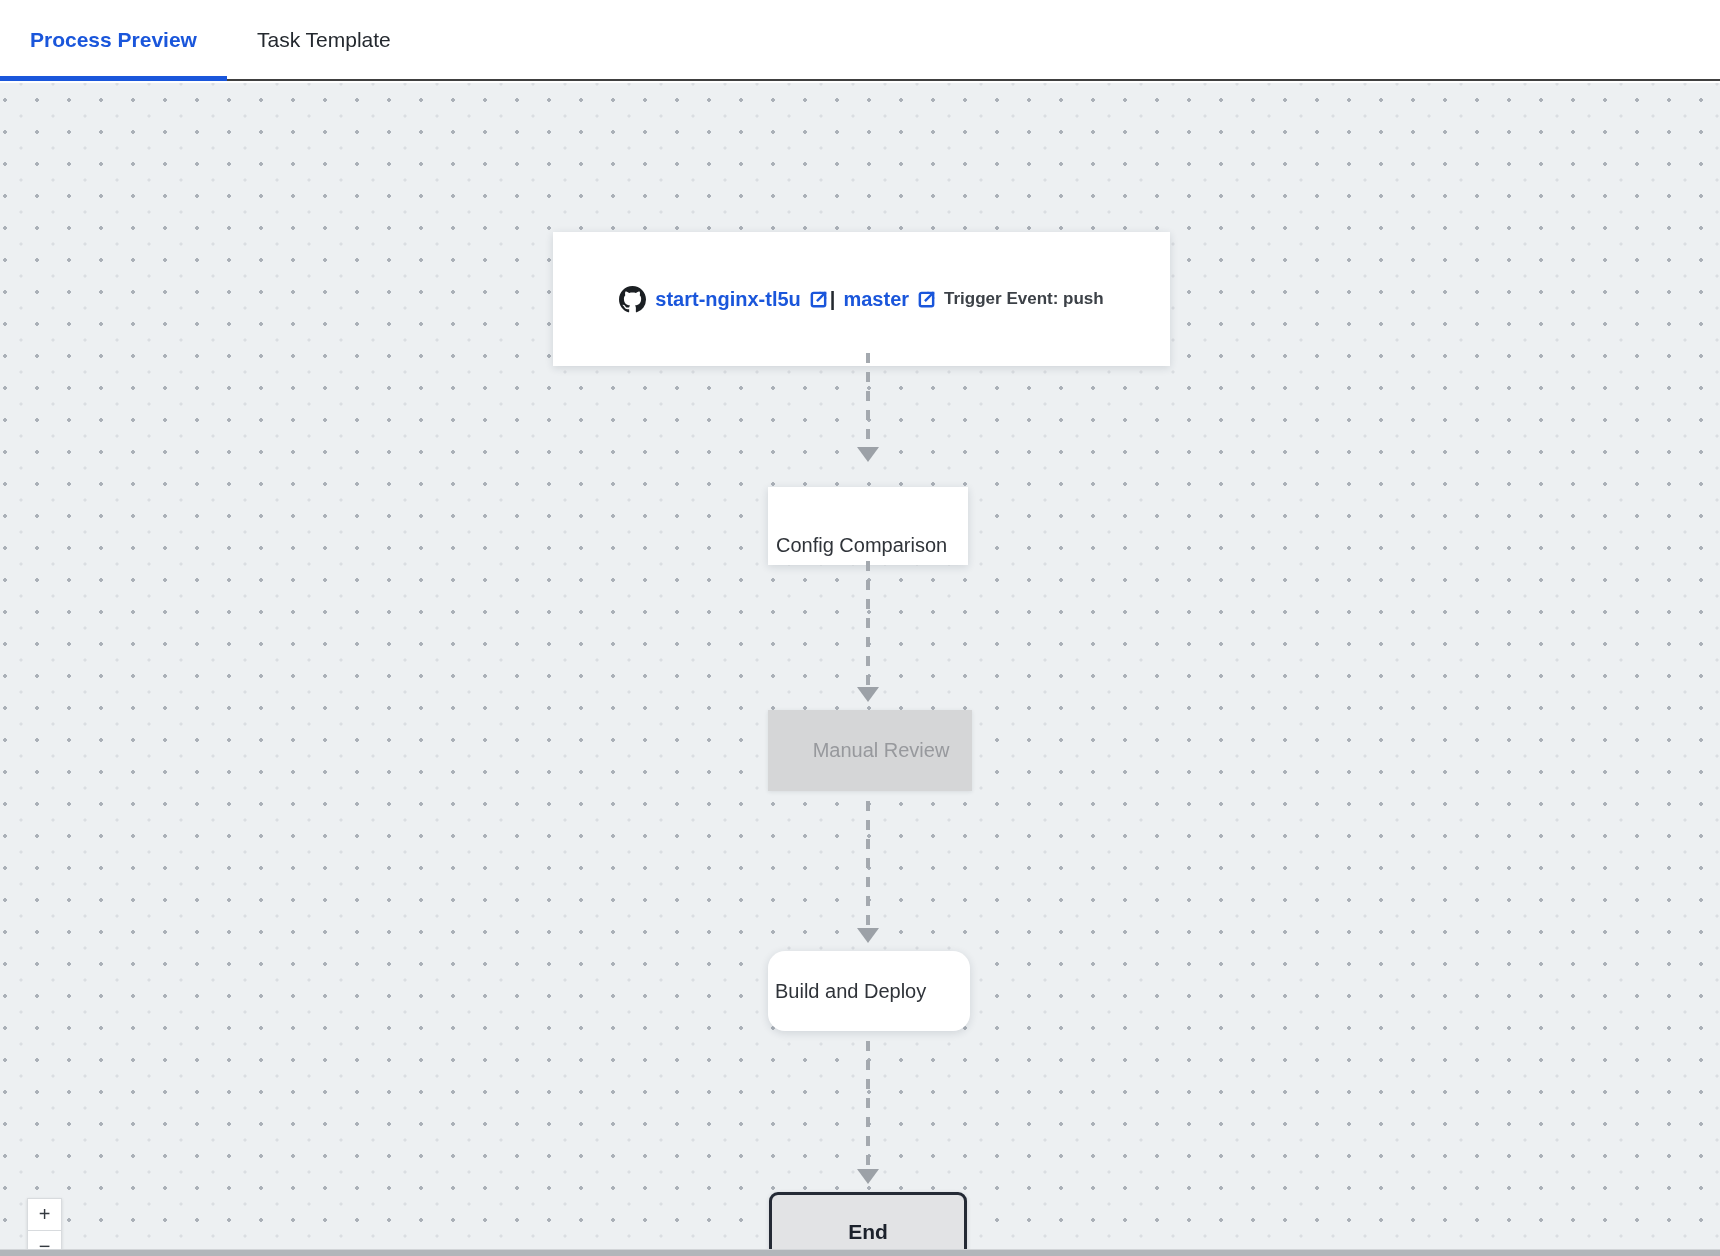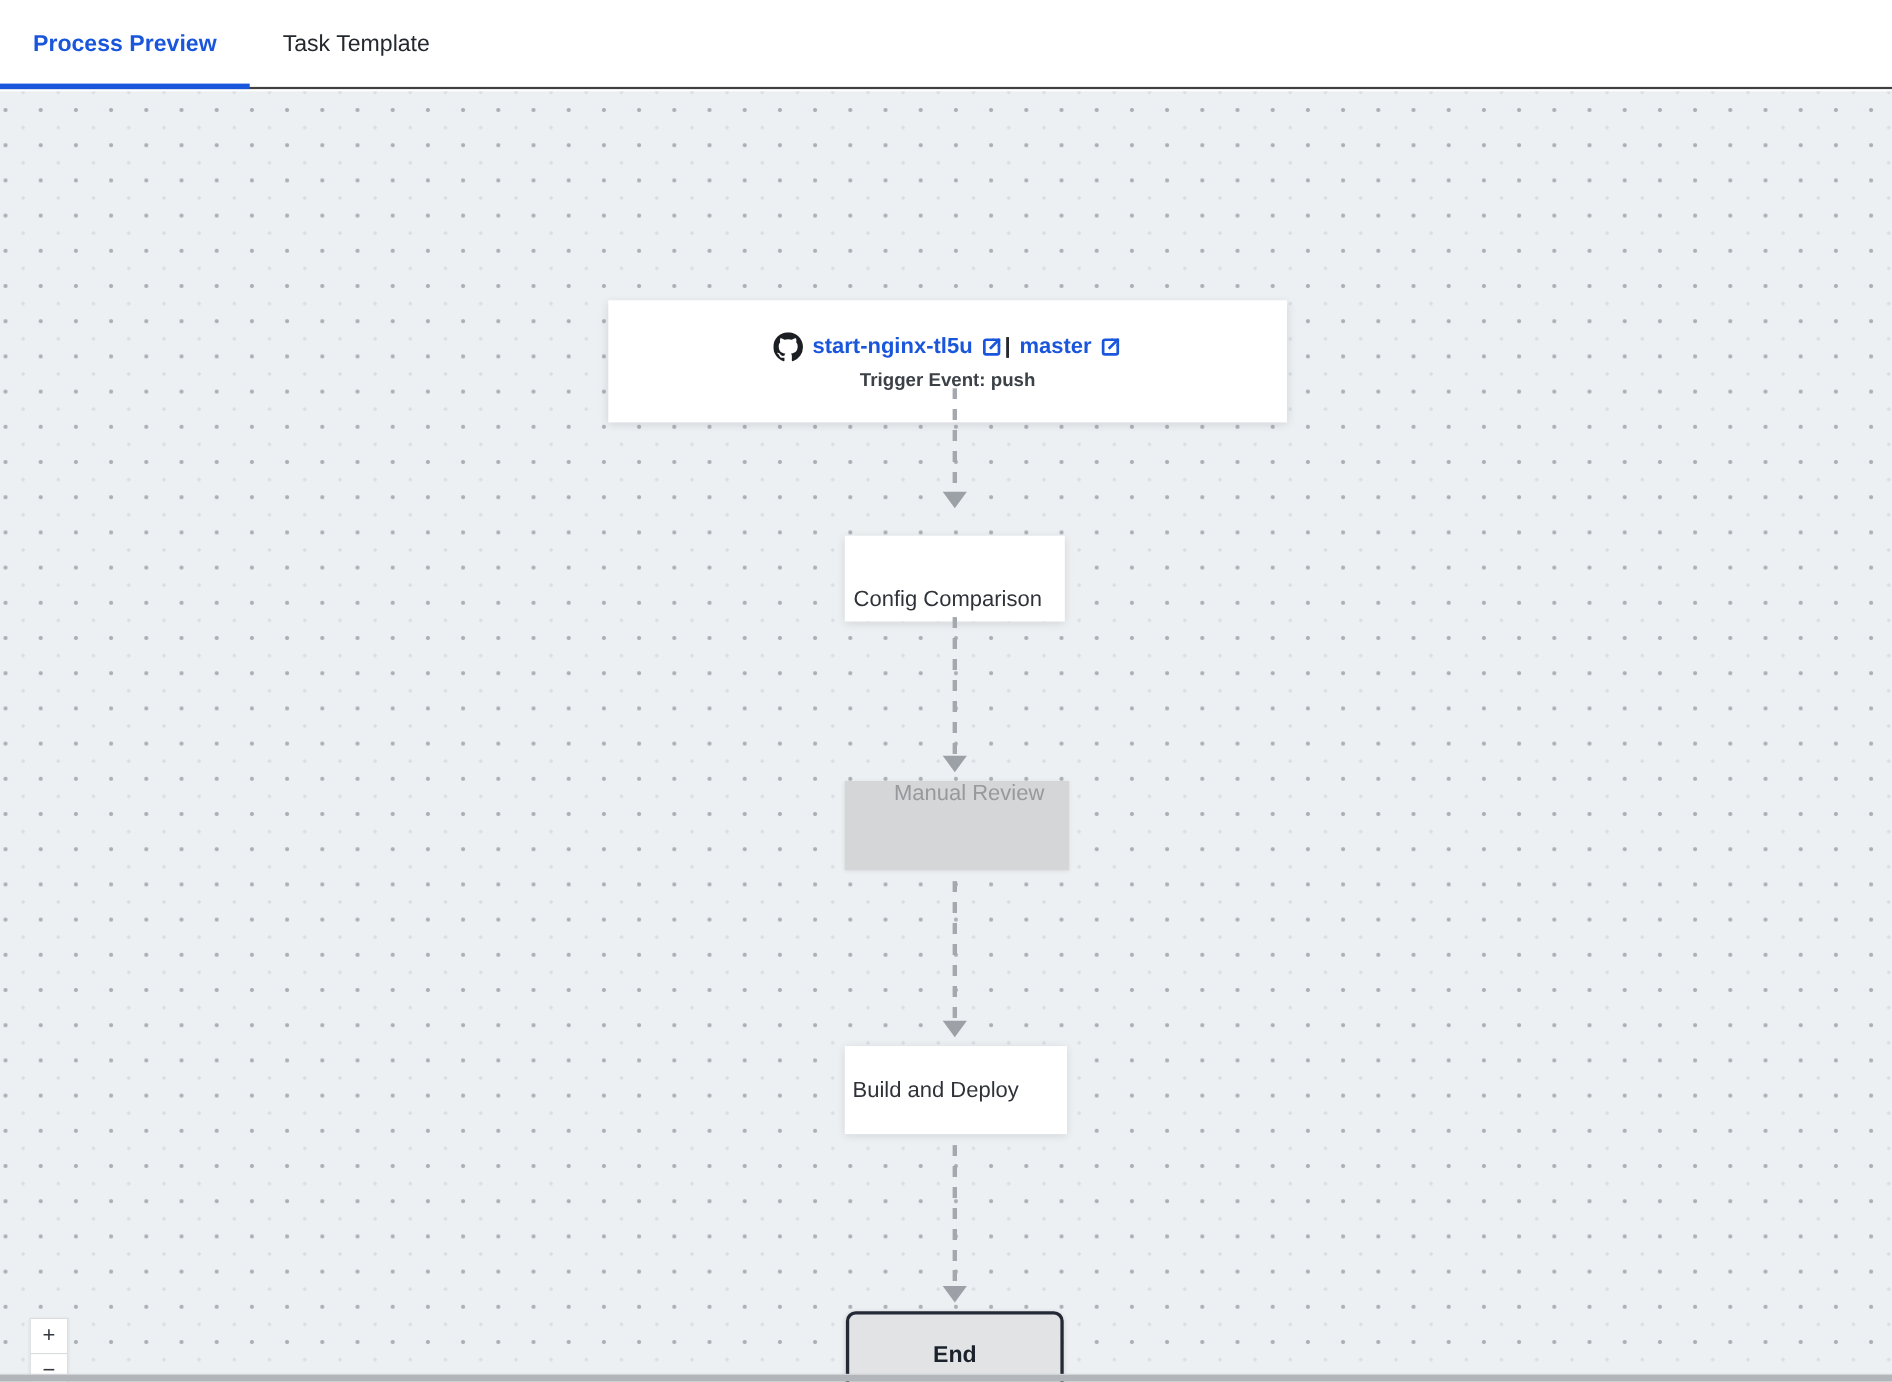--- a/index.html
+++ b/index.html
@@ -54,25 +54,24 @@
   
   .node {
     position: absolute;
     background: #ffffff;
     box-shadow: 0 2px 8px rgba(31,45,61,0.14);
     font-size: 20px;
     color: #2f3339;
   }
 
   .trigger-node {
-    left: 553px; top: 149px; width: 617px; height: 111px;
-    display: flex; flex-direction: column;
+    left: 553px; top: 149px; width: 617px; height: 134px;
+    display: flex; flex-direction: row;
     align-items: center; justify-content: center;
     gap: 7px;
-    margin-top: 41px;
   }
   .trigger-row1 {
     display: flex; align-items: center;
     font-size: 20px; font-weight: 700;
   }
   .repo-link, .branch-link {
     color: #1a56db; text-decoration: none; cursor: pointer;
   }
   .gh-icon { width: 27px; height: 27px; margin-right: 9px; display: block; }
   .ext-icon { width: 21px; height: 21px; margin-left: 7px; display: block; cursor: pointer; }
@@ -82,28 +81,28 @@
   .config-node {
     left: 768px; top: 404px; width: 200px; height: 78px;
     padding: 3px 8px;
     display: flex; flex-direction: column; justify-content: flex-end;
     line-height: 34px;
   }
   .manual-node {
     left: 768px; top: 627px; width: 204px; height: 81px;
     background: #d5d6d7;
     color: #97999d;
-    display: flex; justify-content: center;
+    display: flex; align-items: center; justify-content: center;
     box-shadow: 0 1px 4px rgba(31,45,61,0.10);
     padding-left: 22px;
   }
   .build-node {
     left: 768px; top: 868px; width: 202px; height: 80px;
     padding: 0 7px;
-    display: flex; align-items: center;
+    display: flex; align-items: center; border-radius: 17px;
   }
   .end-node {
     left: 769px; top: 1109px; width: 198px; height: 79px;
     background: #e2e3e5;
     border: 3px solid #242a35;
     border-radius: 9px;
     display: flex; align-items: center; justify-content: center;
     font-size: 21px; font-weight: 700; color: #1c222c;
     box-shadow: 0 1px 4px rgba(31,45,61,0.15);
   }

